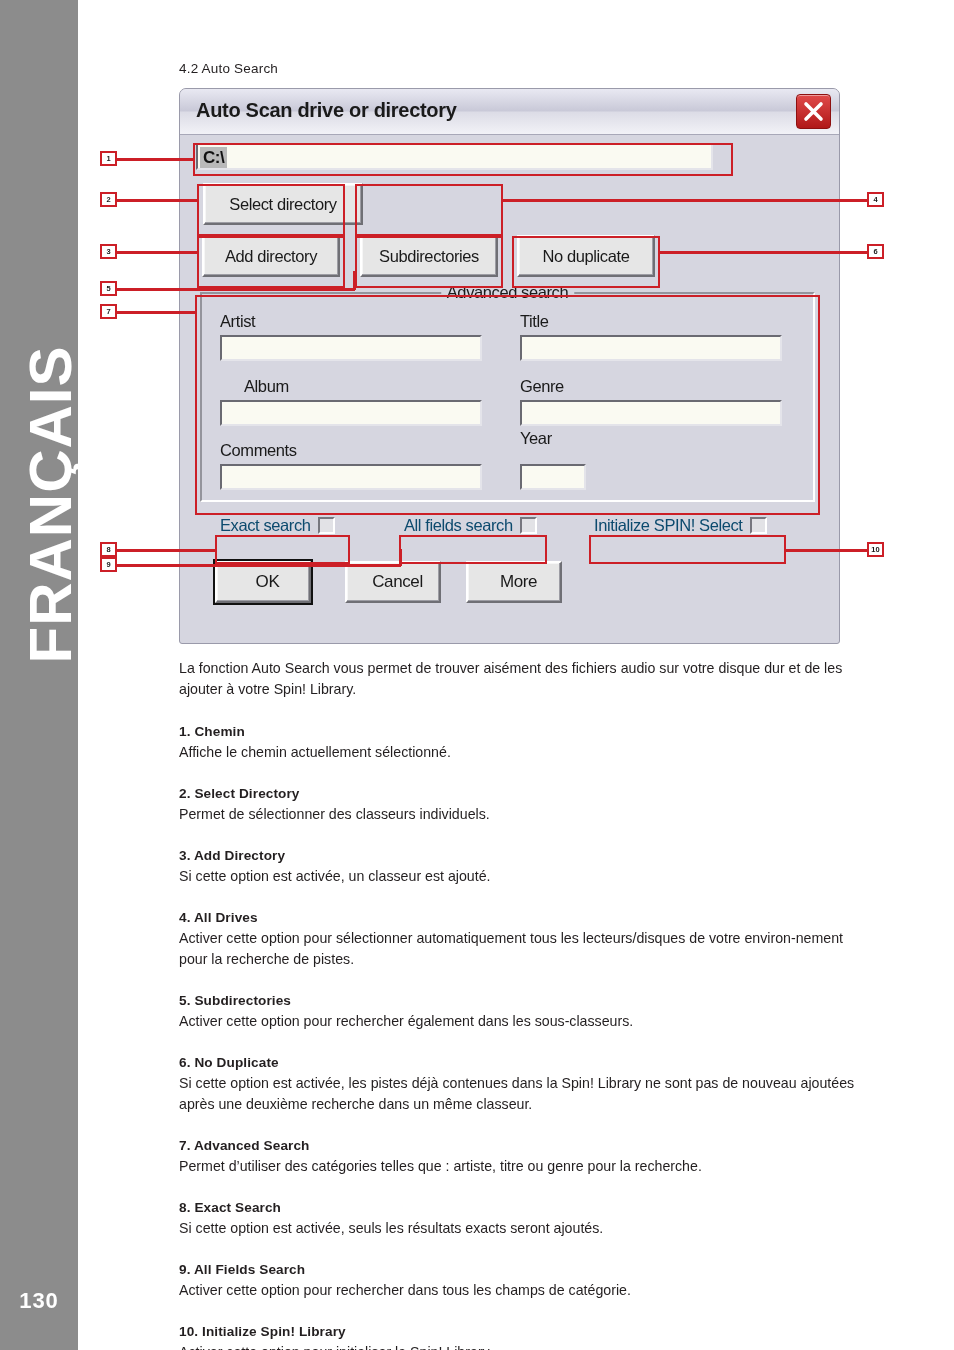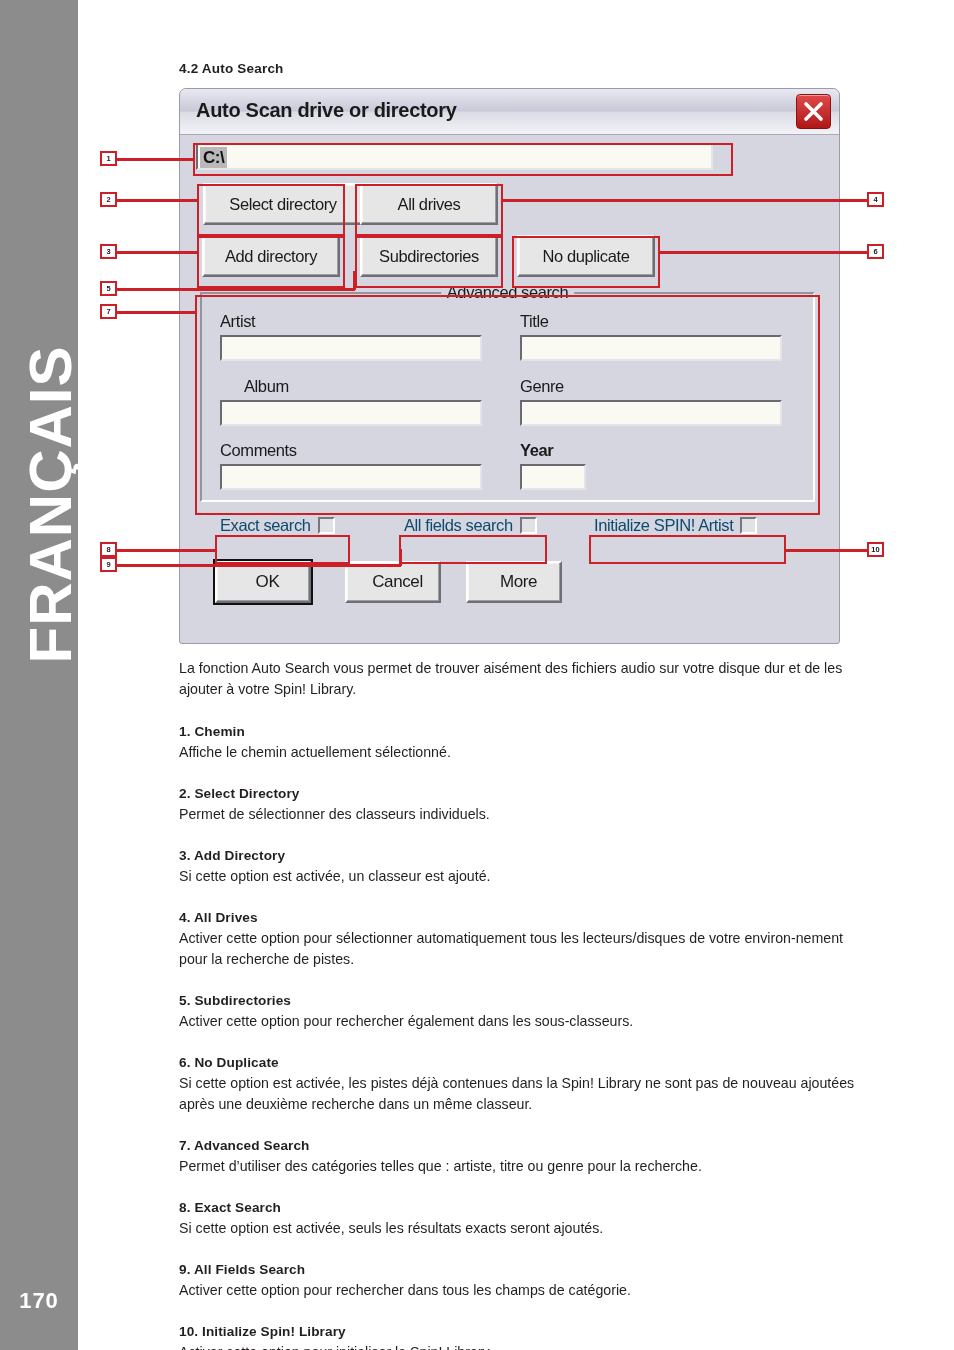--- a/index.html
+++ b/index.html
@@ -33,21 +33,21 @@
     position:absolute;left:0;top:1288px;width:78px;
     text-align:center;
     color:#ffffff;font-size:22px;font-weight:bold;letter-spacing:1px;
   }
 
   
   #content{position:absolute;left:78px;top:0;width:876px;height:1350px;}
 
   #section-heading{
     position:absolute;left:101px;top:61px;
-    font-size:13.5px;font-weight:bold;letter-spacing:.2px;
+    font-size:13.5px;font-weight:normal;letter-spacing:.2px;
   }
 
   
   #dialog{
     position:absolute;left:101px;top:88px;width:661px;height:556px;
     background:#d6d6e0;
     border:1px solid #9a9aaa;
     border-radius:7px 7px 3px 3px;
     box-sizing:border-box;
   }
@@ -169,21 +169,21 @@
   .intro{font-size:14.2px;line-height:21px;margin:0 0 24px 0;}
   .item{margin:0 0 23px 0;}
   .item h4{margin:0 0 3px 0;font-size:13.6px;font-weight:bold;letter-spacing:.1px;}
   .item p{margin:0;font-size:14.2px;line-height:21px;}
 </style>
 </head>
 <body>
 
 <div id="lang-band">
   <div id="lang-vertical">FRANÇAIS</div>
-  <div id="page-number">170</div>
+  <div id="page-number">130</div>
 </div>
 
 <div id="content">
 
   <div id="section-heading">4.2 Auto Search</div>
 
   <div id="dialog">
 
     <div id="titlebar">
       <div id="dialog-title">Auto Scan drive or directory</div>
@@ -194,21 +194,20 @@
       </div>
     </div>
 
     <div id="dialog-body">
 
       <div id="path-field">
         <span id="path-value">C:\</span>
       </div>
 
       <div class="winbtn" id="btn-select-directory">Select directory</div>
-      <div class="winbtn" id="btn-all-drives">All drives</div>
       <div class="winbtn" id="btn-add-directory">Add directory</div>
       <div class="winbtn" id="btn-subdirectories">Subdirectories</div>
       <div class="winbtn" id="btn-no-duplicate">No duplicate</div>
 
       <div id="adv-group">
         <div id="adv-legend">Advanced search</div>
 
         <div class="field-label" style="left:18px;top:18px;">Artist</div>
         <div class="field-input" style="left:18px;top:41px;width:262px;"></div>
 
@@ -217,34 +216,34 @@
 
         <div class="field-label" style="left:18px;top:83px;margin-left:24px;">Album</div>
         <div class="field-input" style="left:18px;top:106px;width:262px;"></div>
 
         <div class="field-label" style="left:318px;top:83px;">Genre</div>
         <div class="field-input" style="left:318px;top:106px;width:262px;"></div>
 
         <div class="field-label" style="left:18px;top:147px;">Comments</div>
         <div class="field-input" style="left:18px;top:170px;width:262px;"></div>
 
-        <div class="field-label" style="left:318px;top:147px;font-weight:bold;">Year</div>
+        <div class="field-label" style="left:318px;top:135px;">Year</div>
         <div class="field-input" style="left:318px;top:170px;width:66px;"></div>
       </div>
 
       <div class="checkrow-item" id="chk-exact">
         <span class="lbl">Exact search</span>
         <span class="checkbox"></span>
       </div>
       <div class="checkrow-item" id="chk-allfields">
         <span class="lbl">All fields search</span>
         <span class="checkbox"></span>
       </div>
       <div class="checkrow-item" id="chk-initialize">
-        <span class="lbl">Initialize SPIN! Artist</span>
+        <span class="lbl">Initialize SPIN! Select</span>
         <span class="checkbox"></span>
       </div>
 
       <div class="bottombtn" id="btn-ok">OK</div>
       <div class="bottombtn" id="btn-cancel">Cancel</div>
       <div class="bottombtn" id="btn-more">More</div>
 
     </div>
   </div>
 

